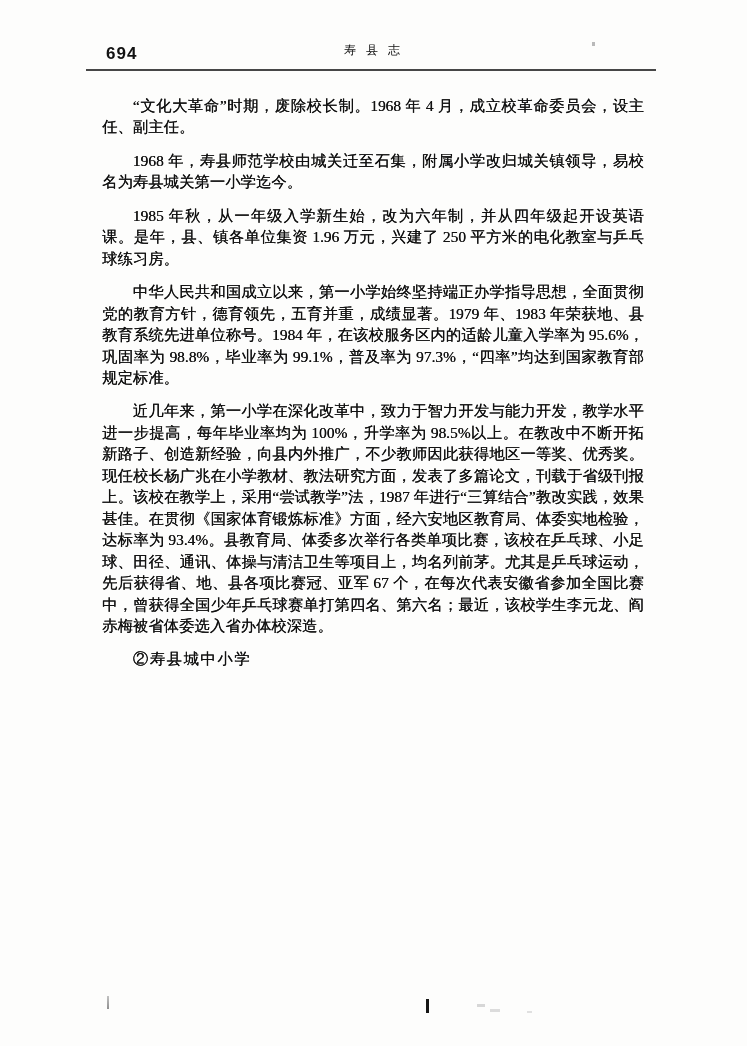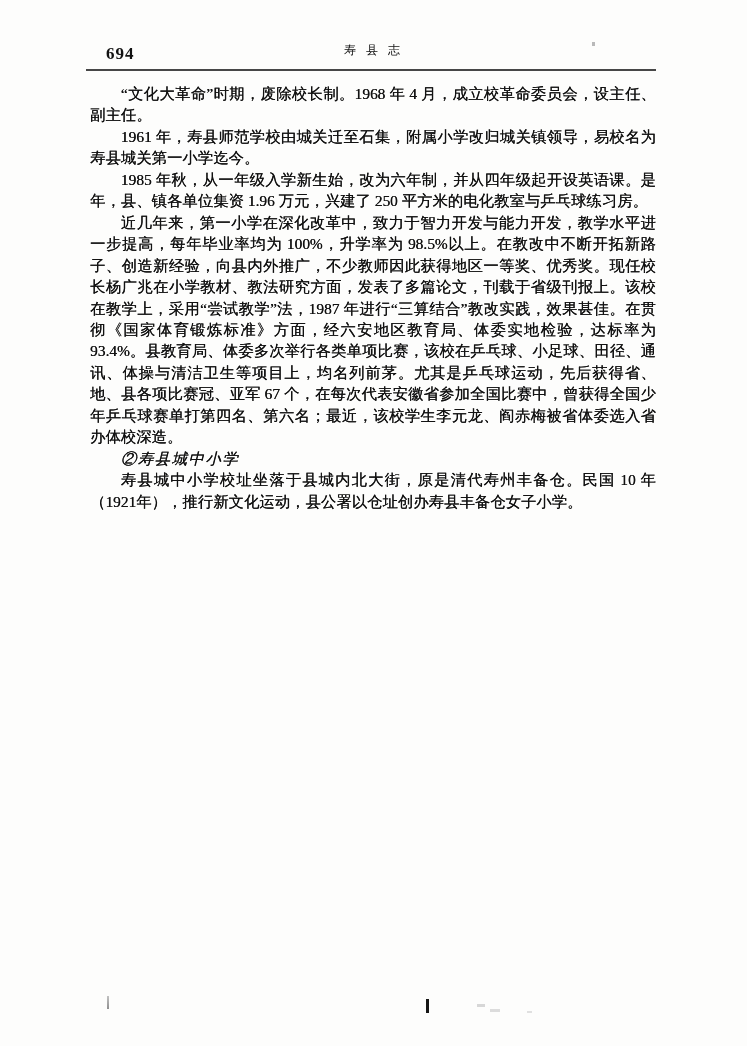--- a/index.html
+++ b/index.html
@@ -26,21 +26,21 @@
     width: 568px;
     height: 28px;
   }
   .page-number {
     position: absolute;
     left: 18px;
     top: 2px;
     font-size: 17px;
     font-weight: bold;
     letter-spacing: 1px;
-    font-family: Liberation Serif, serif;
+    font-family: Liberation Sans, sans-serif;
   }
   .book-title {
     position: absolute;
     left: 0;
     right: 0;
     top: 0;
     text-align: center;
     font-size: 12px;
     font-weight: normal;
     letter-spacing: 10px;
@@ -60,25 +60,24 @@
     position: absolute;
     top: 83px;
     left: 90px;
     width: 566px;
     font-size: 15.4px;
     line-height: 21.45px;
     text-align: justify;
     text-shadow: 0.25px 0 0 currentColor; 
   }
   .para {
-    margin: 0;
+    margin: 12px;
     text-indent: 2em;
   }
   .kaiti-heading {
-    font-style: italic;      
     letter-spacing: 1.5px;
   }
 
   
   .artifact {
     position: absolute;
     pointer-events: none;
   }
   .artifact-topright {
     left: 592px; top: 42px;
@@ -105,25 +104,25 @@
 <div class="page">
 
   <header class="page-header">
     <span class="page-number">694</span>
     <span class="book-title">寿县志</span>
     <div class="header-rule"></div>
   </header>
 
   <main class="page-body">
     <p class="para">“文化大革命”时期，废除校长制。1968 年 4 月，成立校革命委员会，设主任、副主任。</p>
-    <p class="para">1961 年，寿县师范学校由城关迁至石集，附属小学改归城关镇领导，易校名为寿县城关第一小学迄今。</p>
+    <p class="para">1968 年，寿县师范学校由城关迁至石集，附属小学改归城关镇领导，易校名为寿县城关第一小学迄今。</p>
     <p class="para">1985 年秋，从一年级入学新生始，改为六年制，并从四年级起开设英语课。是年，县、镇各单位集资 1.96 万元，兴建了 250 平方米的电化教室与乒乓球练习房。</p>
+    <p class="para">中华人民共和国成立以来，第一小学始终坚持端正办学指导思想，全面贯彻党的教育方针，德育领先，五育并重，成绩显著。1979 年、1983 年荣获地、县教育系统先进单位称号。1984 年，在该校服务区内的适龄儿童入学率为 95.6%，巩固率为 98.8%，毕业率为 99.1%，普及率为 97.3%，“四率”均达到国家教育部规定标准。</p>
     <p class="para">近几年来，第一小学在深化改革中，致力于智力开发与能力开发，教学水平进一步提高，每年毕业率均为 100%，升学率为 98.5%以上。在教改中不断开拓新路子、创造新经验，向县内外推广，不少教师因此获得地区一等奖、优秀奖。现任校长杨广兆在小学教材、教法研究方面，发表了多篇论文，刊载于省级刊报上。该校在教学上，采用“尝试教学”法，1987 年进行“三算结合”教改实践，效果甚佳。在贯彻《国家体育锻炼标准》方面，经六安地区教育局、体委实地检验，达标率为 93.4%。县教育局、体委多次举行各类单项比赛，该校在乒乓球、小足球、田径、通讯、体操与清洁卫生等项目上，均名列前茅。尤其是乒乓球运动，先后获得省、地、县各项比赛冠、亚军 67 个，在每次代表安徽省参加全国比赛中，曾获得全国少年乒乓球赛单打第四名、第六名；最近，该校学生李元龙、阎赤梅被省体委选入省办体校深造。</p>
     <p class="para kaiti-heading">②寿县城中小学</p>
-    <p class="para">寿县城中小学校址坐落于县城内北大街，原是清代寿州丰备仓。民国 10 年（1921年），推行新文化运动，县公署以仓址创办寿县丰备仓女子小学。</p>
   </main>
 
   <div class="artifact artifact-topright"></div>
   <div class="artifact artifact-bottom-left-tick"></div>
   <div class="artifact artifact-bottom-center-bar"></div>
   <div class="artifact artifact-speck-1"></div>
   <div class="artifact artifact-speck-2"></div>
   <div class="artifact artifact-speck-3"></div>
 
 </div>

